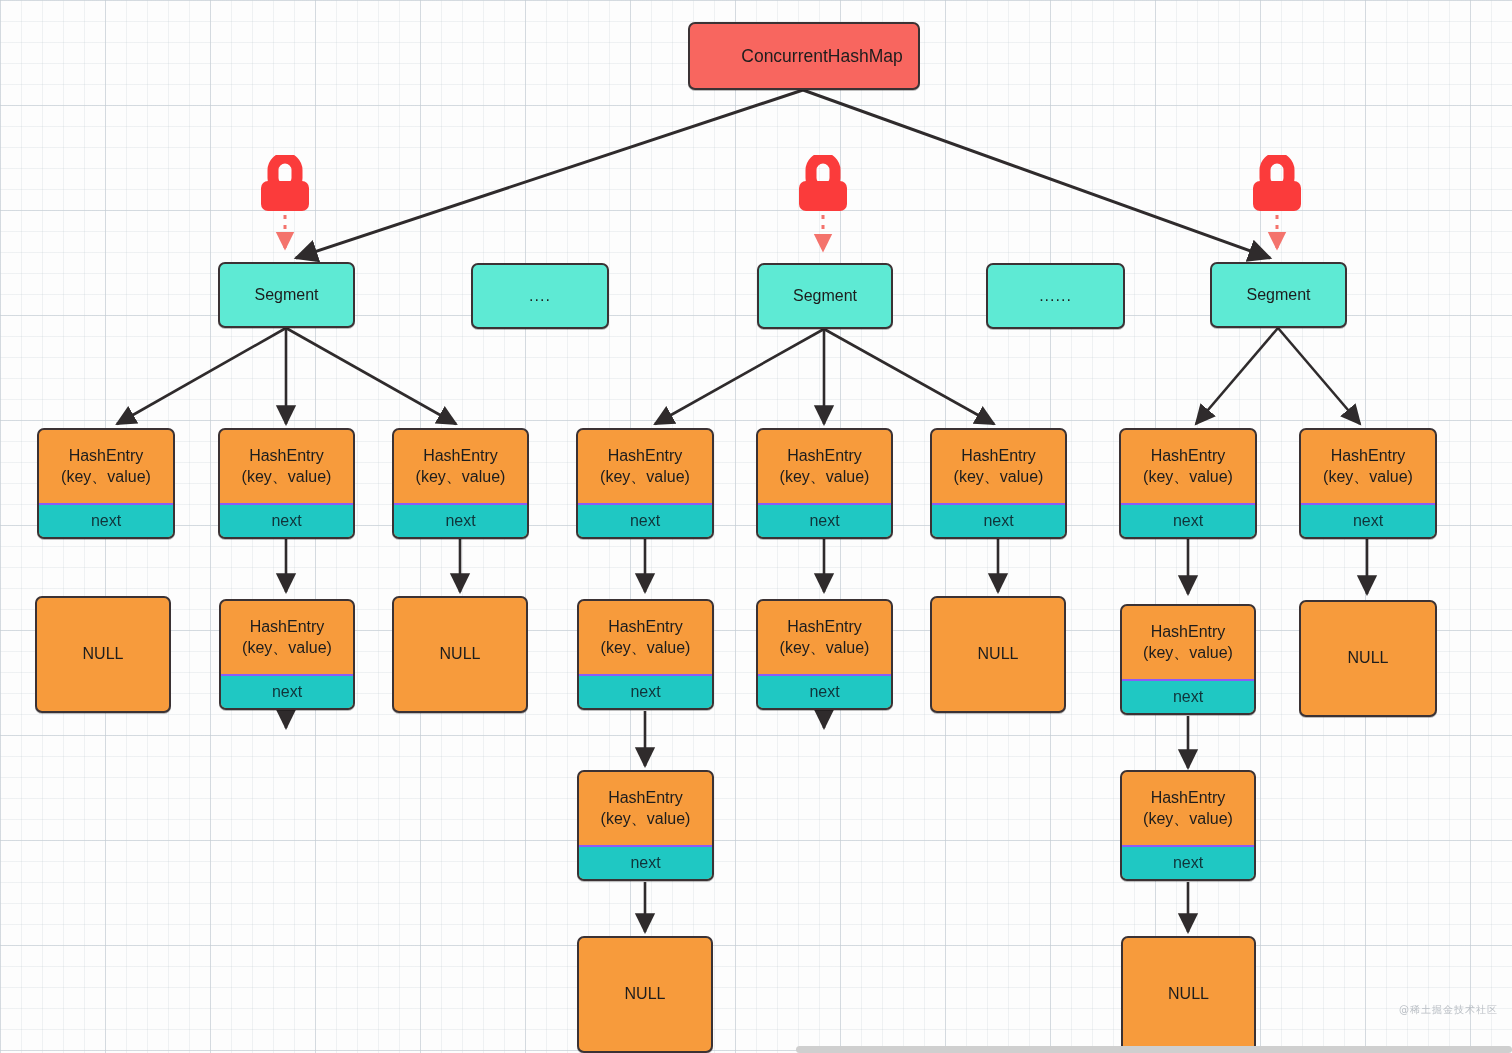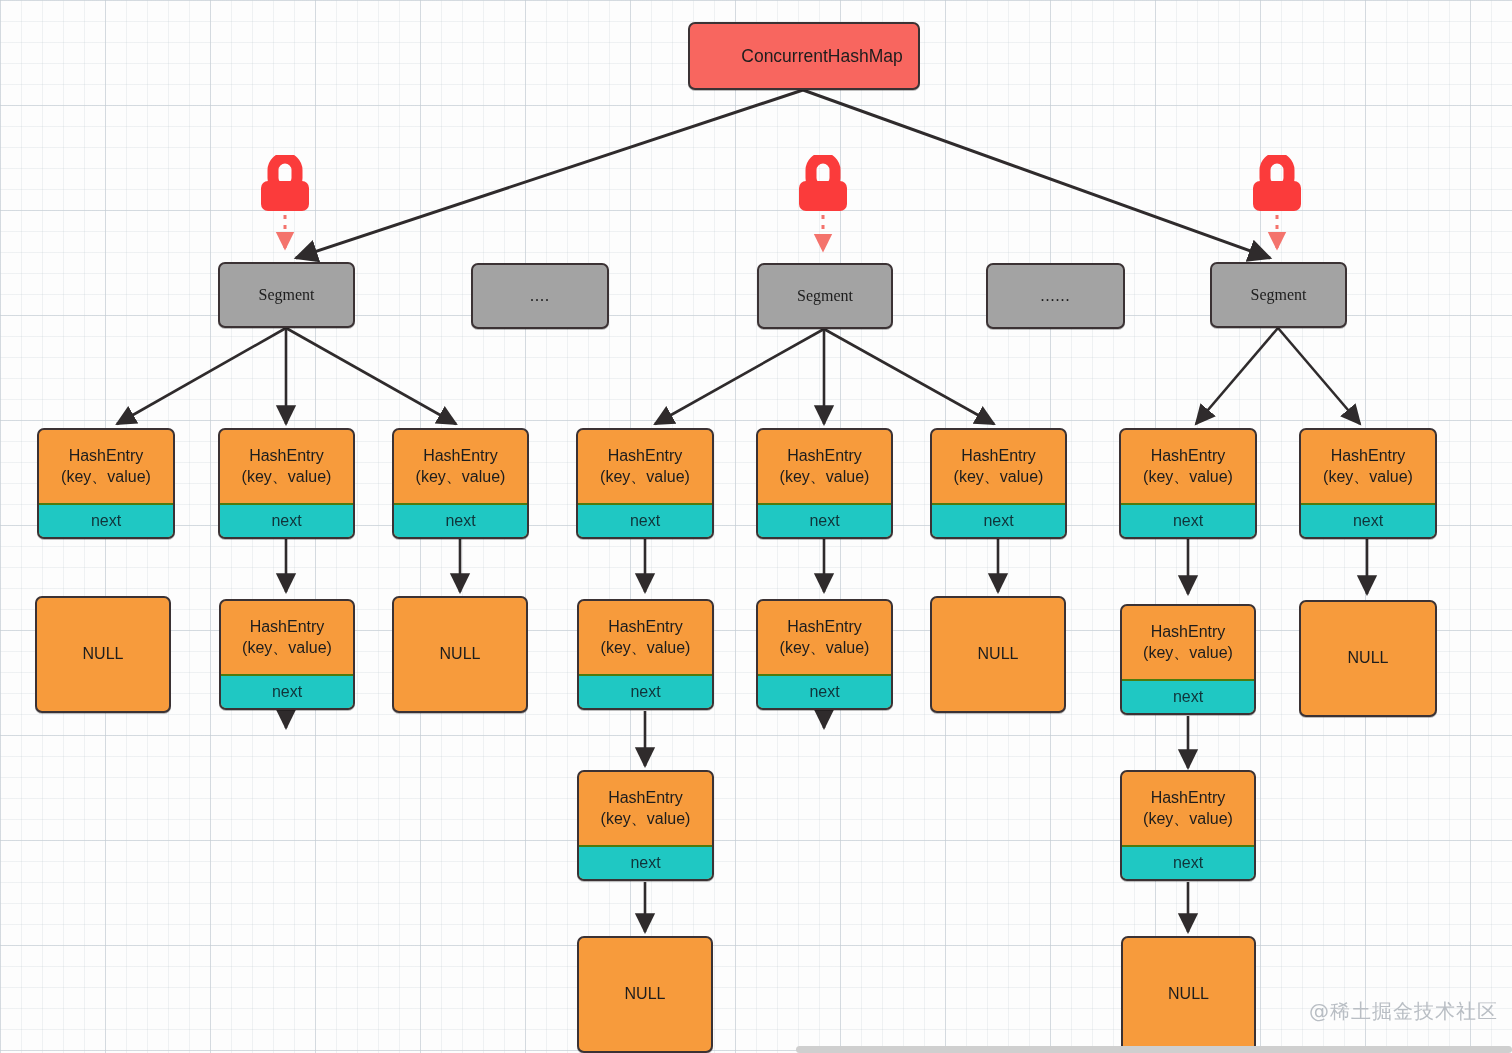--- a/index.html
+++ b/index.html
@@ -28,46 +28,46 @@
 
   
   .node{position:absolute;box-sizing:border-box;border:2px solid #3b3234;border-radius:7px;
         display:flex;flex-direction:column;overflow:hidden;
         box-shadow:0 1px 0 rgba(0,0,0,.25);}
   .node .cap{
     flex:1;display:flex;flex-direction:column;align-items:center;justify-content:center;
     text-align:center;color:#1d1d1d;line-height:1.30;
   }
   .node .lower{
-    border-top:2px solid #4d7c0f;
+    border-top:2px solid #8b5cf6;
     display:flex;align-items:center;justify-content:center;
     color:#10343a;
   }
   .n-root{background:#f8665f;}
   .n-root .cap{font-size:17.5px;}
-  .n-seg{background:#a3a3a3;font-family:Liberation Serif, serif;}
+  .n-seg{background:#5eead4;}
   .n-seg .cap{font-size:16px;}
   .n-dots .cap{font-size:16px;letter-spacing:1px;}
   .n-entry{background:#f79b3c;}
   .n-entry .cap{font-size:16px;}
   .n-entry .lower{background:#1fc8c3;font-size:16px;}
   .n-null{background:#f79b3c;}
   .n-null .cap{font-size:16px;border-radius:18px;}
 
   .l1{display:block;}
   .l2{display:block;}
 
   
   .lock{position:absolute;width:54px;height:62px;}
   .lock svg{display:block;width:54px;height:62px;}
 
   
   #watermark{
-    position:absolute;right:14px;bottom:28px;
-    color:#b9bec4;font-size:20px;letter-spacing:1px;
+    position:absolute;right:14px;bottom:36px;
+    color:#b9bec4;font-size:10px;letter-spacing:1px;
     font-family:"DejaVu Sans",sans-serif;
     user-select:none;
   }
   
   #scrollbar{
     position:absolute;left:796px;bottom:0px;width:716px;height:7px;
     background:#cfcfcf;border-radius:4px;
   }
 </style>
 </head>

